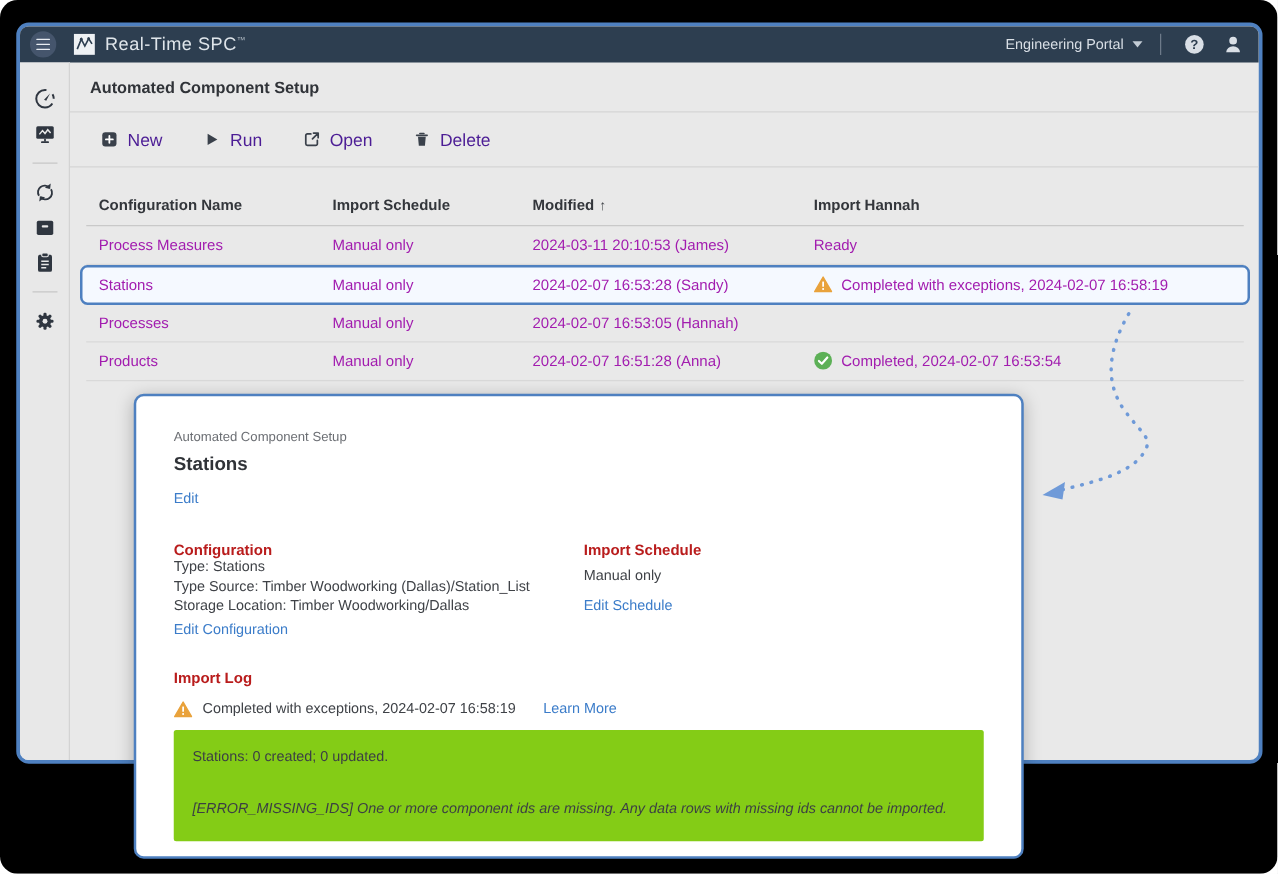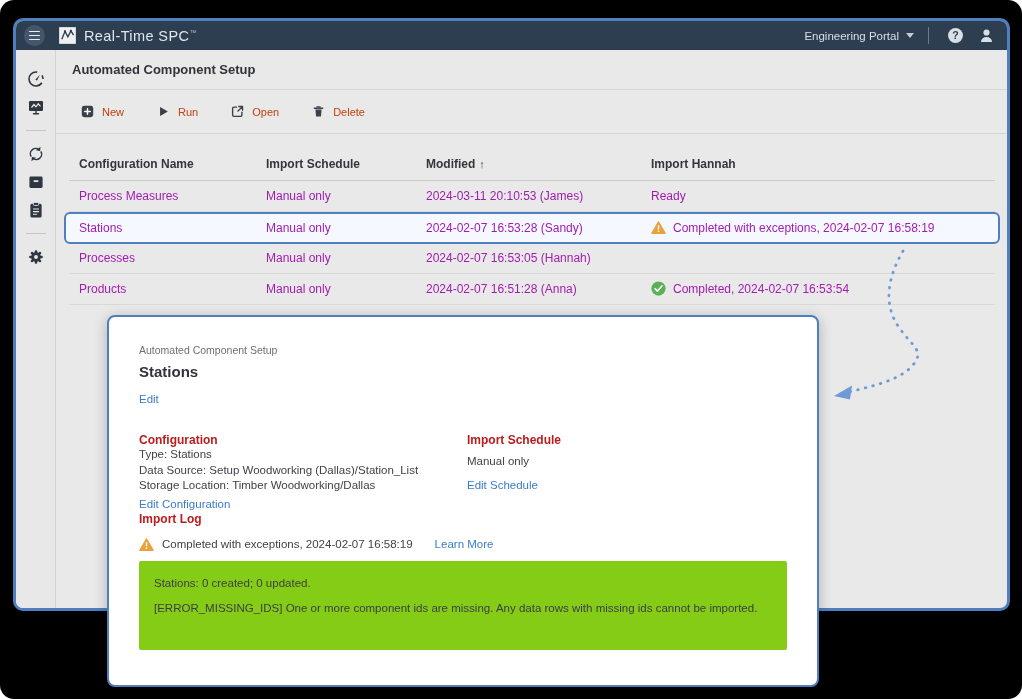--- a/index.html
+++ b/index.html
@@ -32,21 +32,21 @@
   .side-ico { width:18px; height:18px; margin:5px 0; cursor:pointer; }
   .side-div { width:20px; height:1px; background:#c6c6c6; margin:9px 0; }
 
   .main { flex:1; min-width:0; display:flex; flex-direction:column; }
   .page-title-bar { height:40px; border-bottom:1px solid #d5d5d5; display:flex; align-items:center; padding-left:16px; }
   .page-title { font-size:13px; font-weight:bold; color:#303338; }
 
   .toolbar { height:44px; border-bottom:1px solid #d5d5d5; display:flex; align-items:center; padding-left:25px; gap:33px; }
   .tbtn { display:flex; align-items:center; gap:8px; cursor:pointer; }
   .tbtn svg { width:13px; height:13px; }
-  .tbtn span { font-size:11px; color:#c2410c; }
+  .tbtn span { font-size:14px; color:#4c1d95; }
 
   
   .table { margin:0 12px 0 13px; }
   .t-head { display:grid; grid-template-columns:187px 160px 225px 1fr; height:47px; align-items:end;
             padding-bottom:9px; border-bottom:1px solid #c9c9c9; }
   .t-head .tcell { font-weight:bold; color:#33363b; }
   .tcell { padding-left:10px; font-size:12px; color:#a21caf; overflow:hidden; white-space:nowrap; }
   .sort-arrow { font-size:11px; margin-left:4px; color:#44474c; }
   .trow { display:grid; grid-template-columns:187px 160px 225px 1fr; height:30.5px; align-items:center;
           border-bottom:1px solid #d9d9d9; cursor:pointer; }
@@ -64,27 +64,27 @@
   .panel-title { font-size:15px; font-weight:bold; color:#303338; margin-top:7px; }
   .link { font-size:11.5px; color:#3b7cc9; cursor:pointer; }
   .panel .edit-main { display:inline-block; margin-top:13px; }
   .cols { display:flex; margin-top:26px; }
   .col-left { width:328px; }
   .sec-h { font-size:12px; font-weight:bold; color:#b91c1c; }
   .sec-line { font-size:11.5px; color:#3f4247; line-height:15.5px; }
   .col-left .sec-line:first-of-type, .col-right .sec-line { margin-top:7px; }
   .col-left .link { display:inline-block; margin-top:2px; }
   .col-right .link { display:inline-block; margin-top:9px; }
-  .log-h { }
+  .log-h { margin-top:23px; }
   .status-line { display:flex; align-items:center; margin-top:11px; gap:8px; }
   .status-line .txt { font-size:11.5px; color:#3f4247; }
   .status-line .link { margin-left:14px; }
   .log-box { margin-top:9px; background:#84cc16; border-radius:2px; padding:16px 15px; min-height:89px; }
   .log-box p { font-size:11.5px; color:#3c3f44; }
-  .log-box p + p { margin-top:13px; }
+  .log-box p + p { margin-top:29px;font-style:italic; }
 
   .arrow-overlay { position:absolute; left:0; top:0; width:1022px; height:699px; pointer-events:none; z-index:20; }
 </style>
 </head>
 <body>
 
 <div class="stage">
 
   <div class="window">
 
@@ -258,21 +258,21 @@
 
   <div class="panel">
     <div class="crumb">Automated Component Setup</div>
     <div class="panel-title">Stations</div>
     <span class="link edit-main">Edit</span>
 
     <div class="cols">
       <div class="col-left">
         <div class="sec-h">Configuration</div>
         <div class="sec-line">Type: Stations</div>
-        <div class="sec-line">Data Source: Setup Woodworking (Dallas)/Station_List</div>
+        <div class="sec-line">Type Source: Timber Woodworking (Dallas)/Station_List</div>
         <div class="sec-line">Storage Location: Timber Woodworking/Dallas</div>
         <span class="link">Edit Configuration</span>
       </div>
       <div class="col-right">
         <div class="sec-h">Import Schedule</div>
         <div class="sec-line">Manual only</div>
         <span class="link">Edit Schedule</span>
       </div>
     </div>
 

